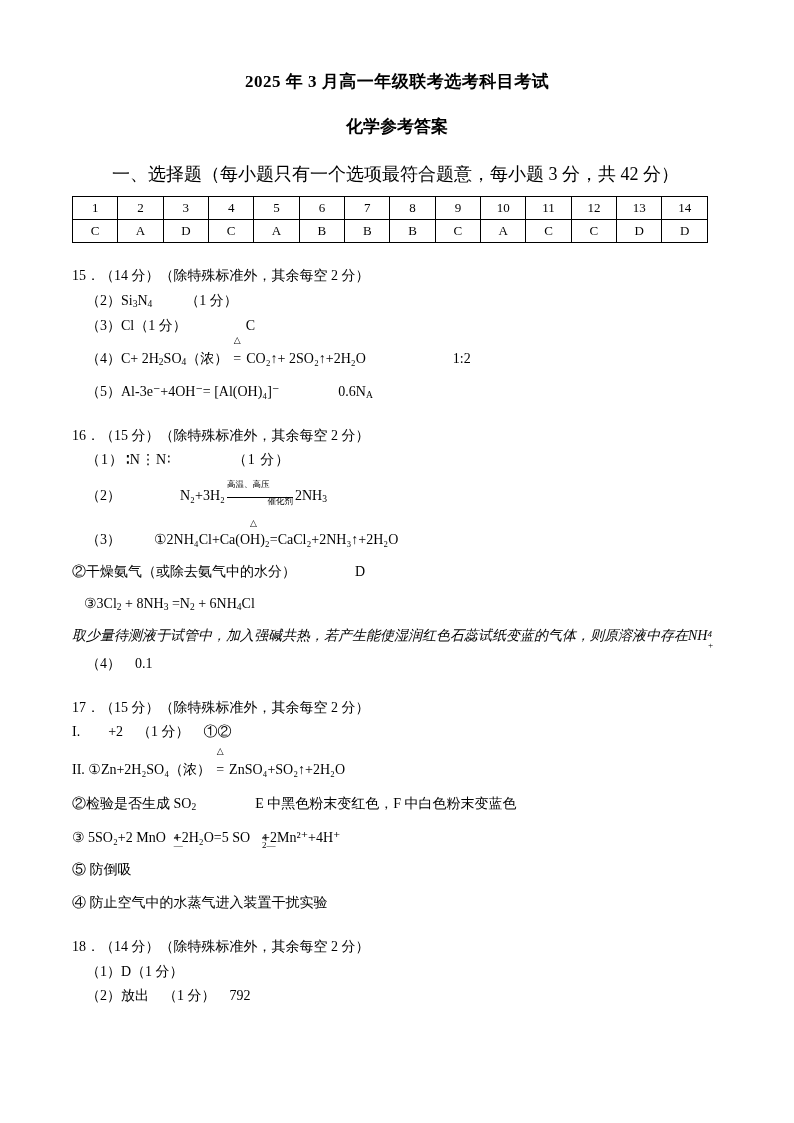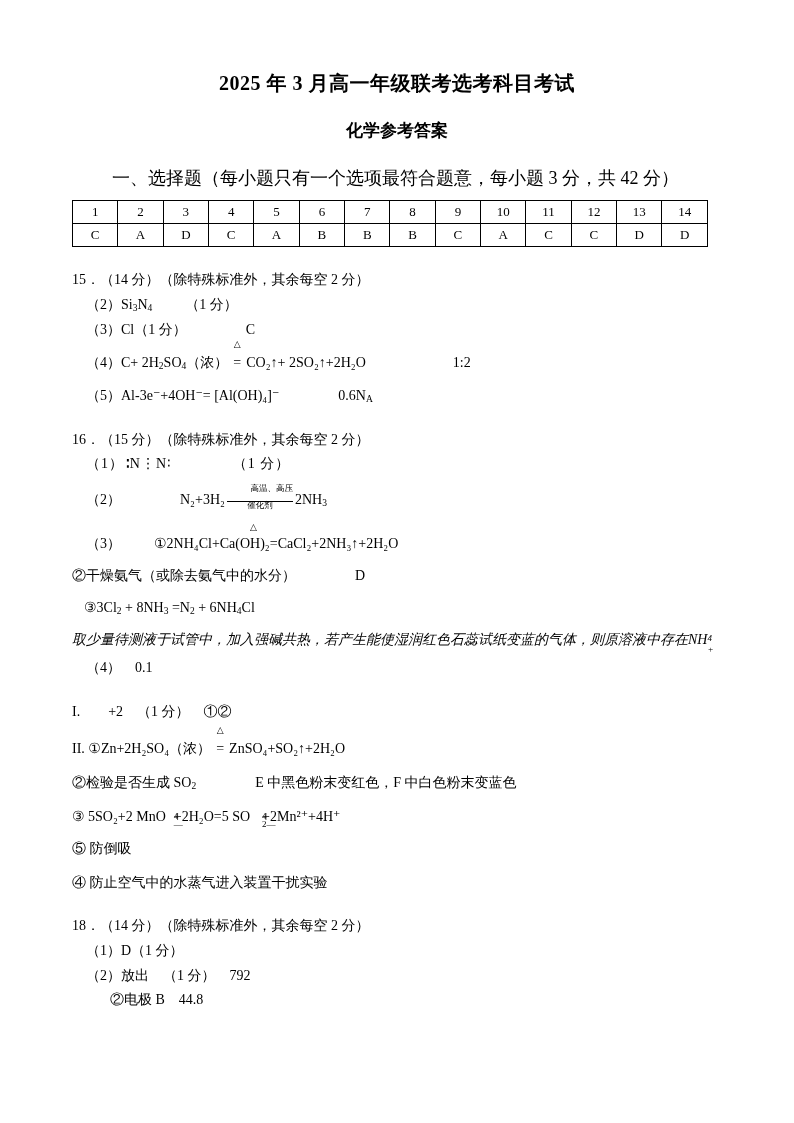--- a/index.html
+++ b/index.html
@@ -12,21 +12,21 @@
     overflow: hidden;
   }
   .page {
     position: relative;
     width: 794px; height: 1123px;
     padding: 0;
     box-sizing: border-box;
   }
   .title1 {
     text-align: center;
-    font-size: 20px;
+    font-size: 17px;
     font-weight: bold;
     margin-top: 70px;
     letter-spacing: 0.5px;
   }
   .title2 {
     text-align: center;
     font-size: 17px;
     font-weight: bold;
     margin-top: 22px;
   }
@@ -82,25 +82,25 @@
     margin: 0 2px;
     height: 14px;
   }
   .arrow2 .bar {
     display:block;
     border-bottom: 1px solid #000;
     height: 7px;
   }
   .arrow2 .abv {
     position:absolute; top:-10px; left:0; right:0;
-    font-size: 8.5px; text-align:right; line-height:1;
+    font-size: 8.5px; text-align:left; line-height:1;
   }
   .arrow2 .blw {
     position:absolute; top: 7px; left:0; right:0;
-    font-size: 8.5px; text-align:center; line-height:1;
+    font-size: 8.5px; text-align:right; line-height:1;
   }
   .eqn-wrap { margin-top: 14px; padding-left: 40px; font-size: 14px; }
   .nh4 { position: relative; display:inline-block; }
   .nh4 .chg { position:absolute; left: 100%; top:-2px; font-size:9px; }
   .nh4 .num { position:absolute; left: 100%; bottom:-2px; font-size:9px; }
   .frac-ion { position: relative; display: inline-block; padding-right: 8px; }
   .frac-ion .sup2 { position: absolute; left: 100%; top: -3px; font-size: 9px; white-space: nowrap; }
   .frac-ion .sub2 { position: absolute; left: 100%; bottom: -3px; font-size: 9px; white-space: nowrap; }
   .lewis { letter-spacing: 1px; }
   .wide-text { font-size: 14px; margin-top: 10px; line-height: 1.6; }
@@ -209,20 +209,21 @@
       </div>
       <div class="wide-text para-just">
         <span>取少量待测液于试管中，加入强碱共热，若产生能使湿润红色石蕊试纸变蓝的气体，则原溶液中存在NH</span><span class="nh4"><span class="chg">+</span><span class="num">4</span></span>
       </div>
       <div class="q-line indent1" style="margin-top:6px;">
         <span>（4）　0.1</span>
       </div>
     </div>
 
     <div class="q-block">
+      <div class="q-head">17．（15 分）（除特殊标准外，其余每空 2 分）</div>
       <div class="q-line">
         <span>I.　　+2　（1 分）　①②</span>
       </div>
       <div class="q-line" style="margin-top:16px;">
         <span>II.</span>
         <span>①Zn+2H₂SO₄（浓）</span><span class="rxn-arrow"><span class="above">△</span>=</span><span>ZnSO₄+SO₂↑+2H₂O</span>
       </div>
       <div class="q-line" style="margin-top:12px;">
         <span>②检验是否生成 SO</span><sub>2</sub>
         <span class="gap-md"></span>
@@ -240,20 +241,17 @@
     </div>
 
     <div class="q-block">
       <div class="q-head">18．（14 分）（除特殊标准外，其余每空 2 分）</div>
       <div class="q-line indent1">
         <span>（1）D（1 分）</span>
       </div>
       <div class="q-line indent1">
         <span>（2）放出　（1 分）　792</span>
       </div>
-      <div class="q-line" style="padding-left:38px;">
-        <span>②电极 B　44.8</span>
-      </div>
     </div>
 
   </div>
 
 </div>
 
 </body></html>

